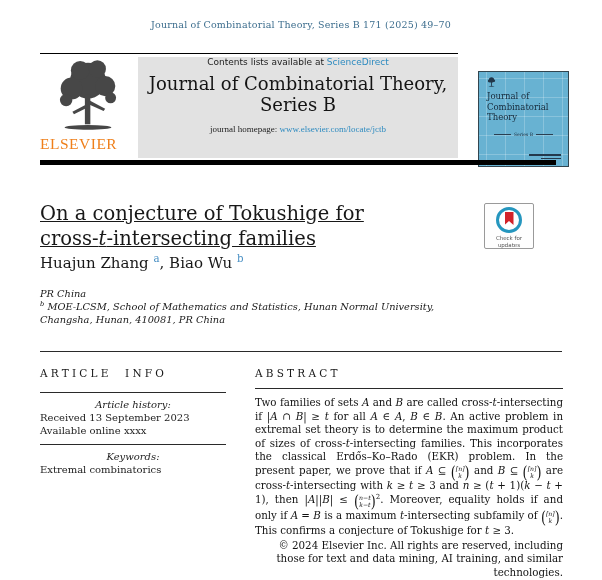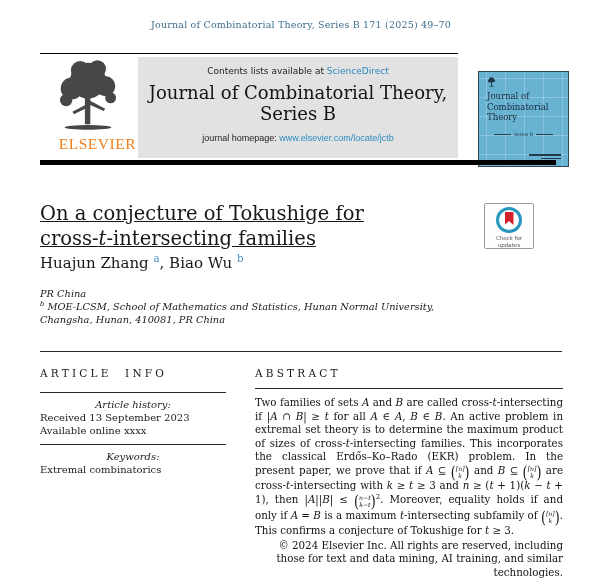--- a/index.html
+++ b/index.html
@@ -7,34 +7,34 @@
     width:602px;height:580px;position:relative;background:#ffffff;
     font-family:"DejaVu Serif", serif;color:#1c1c1c;overflow:hidden;
   }
   
   .top-line{
     position:absolute;top:19px;left:0;width:602px;text-align:center;
     font-size:9.5px;color:#3d6e8e;letter-spacing:.2px;
   }
   
   .masthead{position:absolute;left:40px;top:53px;width:418px;height:104px;border-top:1.5px solid #000;}
-  .logo-area{position:absolute;left:0;top:3px;width:96px;height:101px;background:#fff;text-align:right;}
+  .logo-area{position:absolute;left:0;top:3px;width:96px;height:101px;background:#fff;text-align:left;}
   .logo-area svg{display:block;margin:0 auto;}
   .elsevier-word{
     font-family:"Liberation Serif", serif;font-size:15.5px;color:#ef7f1a;
     letter-spacing:.5px;margin-top:-2px;font-weight:400;
   }
   .gray-box{
     position:absolute;left:98px;top:3px;width:320px;height:101px;background:#e2e2e2;
     text-align:center;
   }
-  .contents-line{font-family:"DejaVu Sans", sans-serif;font-size:9px;color:#222;margin-top:9px;}
+  .contents-line{font-family:"DejaVu Sans", sans-serif;font-size:9px;color:#222;}
   .link{color:#2e8bc0;text-decoration:none;cursor:pointer;}
   .journal-title{font-size:18px;line-height:20.5px;color:#141414;margin-top:7px;}
-  .homepage-line{font-family:Liberation Sans, sans-serif;font-size:9px;color:#222;margin-top:9px;}
+  .homepage-line{font-family:Liberation Serif, serif;font-size:9px;color:#222;margin-top:9px;}
   
   .cover{
     position:absolute;left:478px;top:71px;width:91px;height:96px;
     background:#68b2d2;border:1px solid #32454f;box-sizing:border-box;
     background-image:linear-gradient(rgba(255,255,255,.22) 1px, transparent 1px),
                      linear-gradient(90deg, rgba(255,255,255,.22) 1px, transparent 1px);
     background-size:19px 19px;background-position:7px 6px;
   }
   .cover-logo{position:absolute;left:7px;top:4px;width:11px;height:12px;}
   .cover-title{

